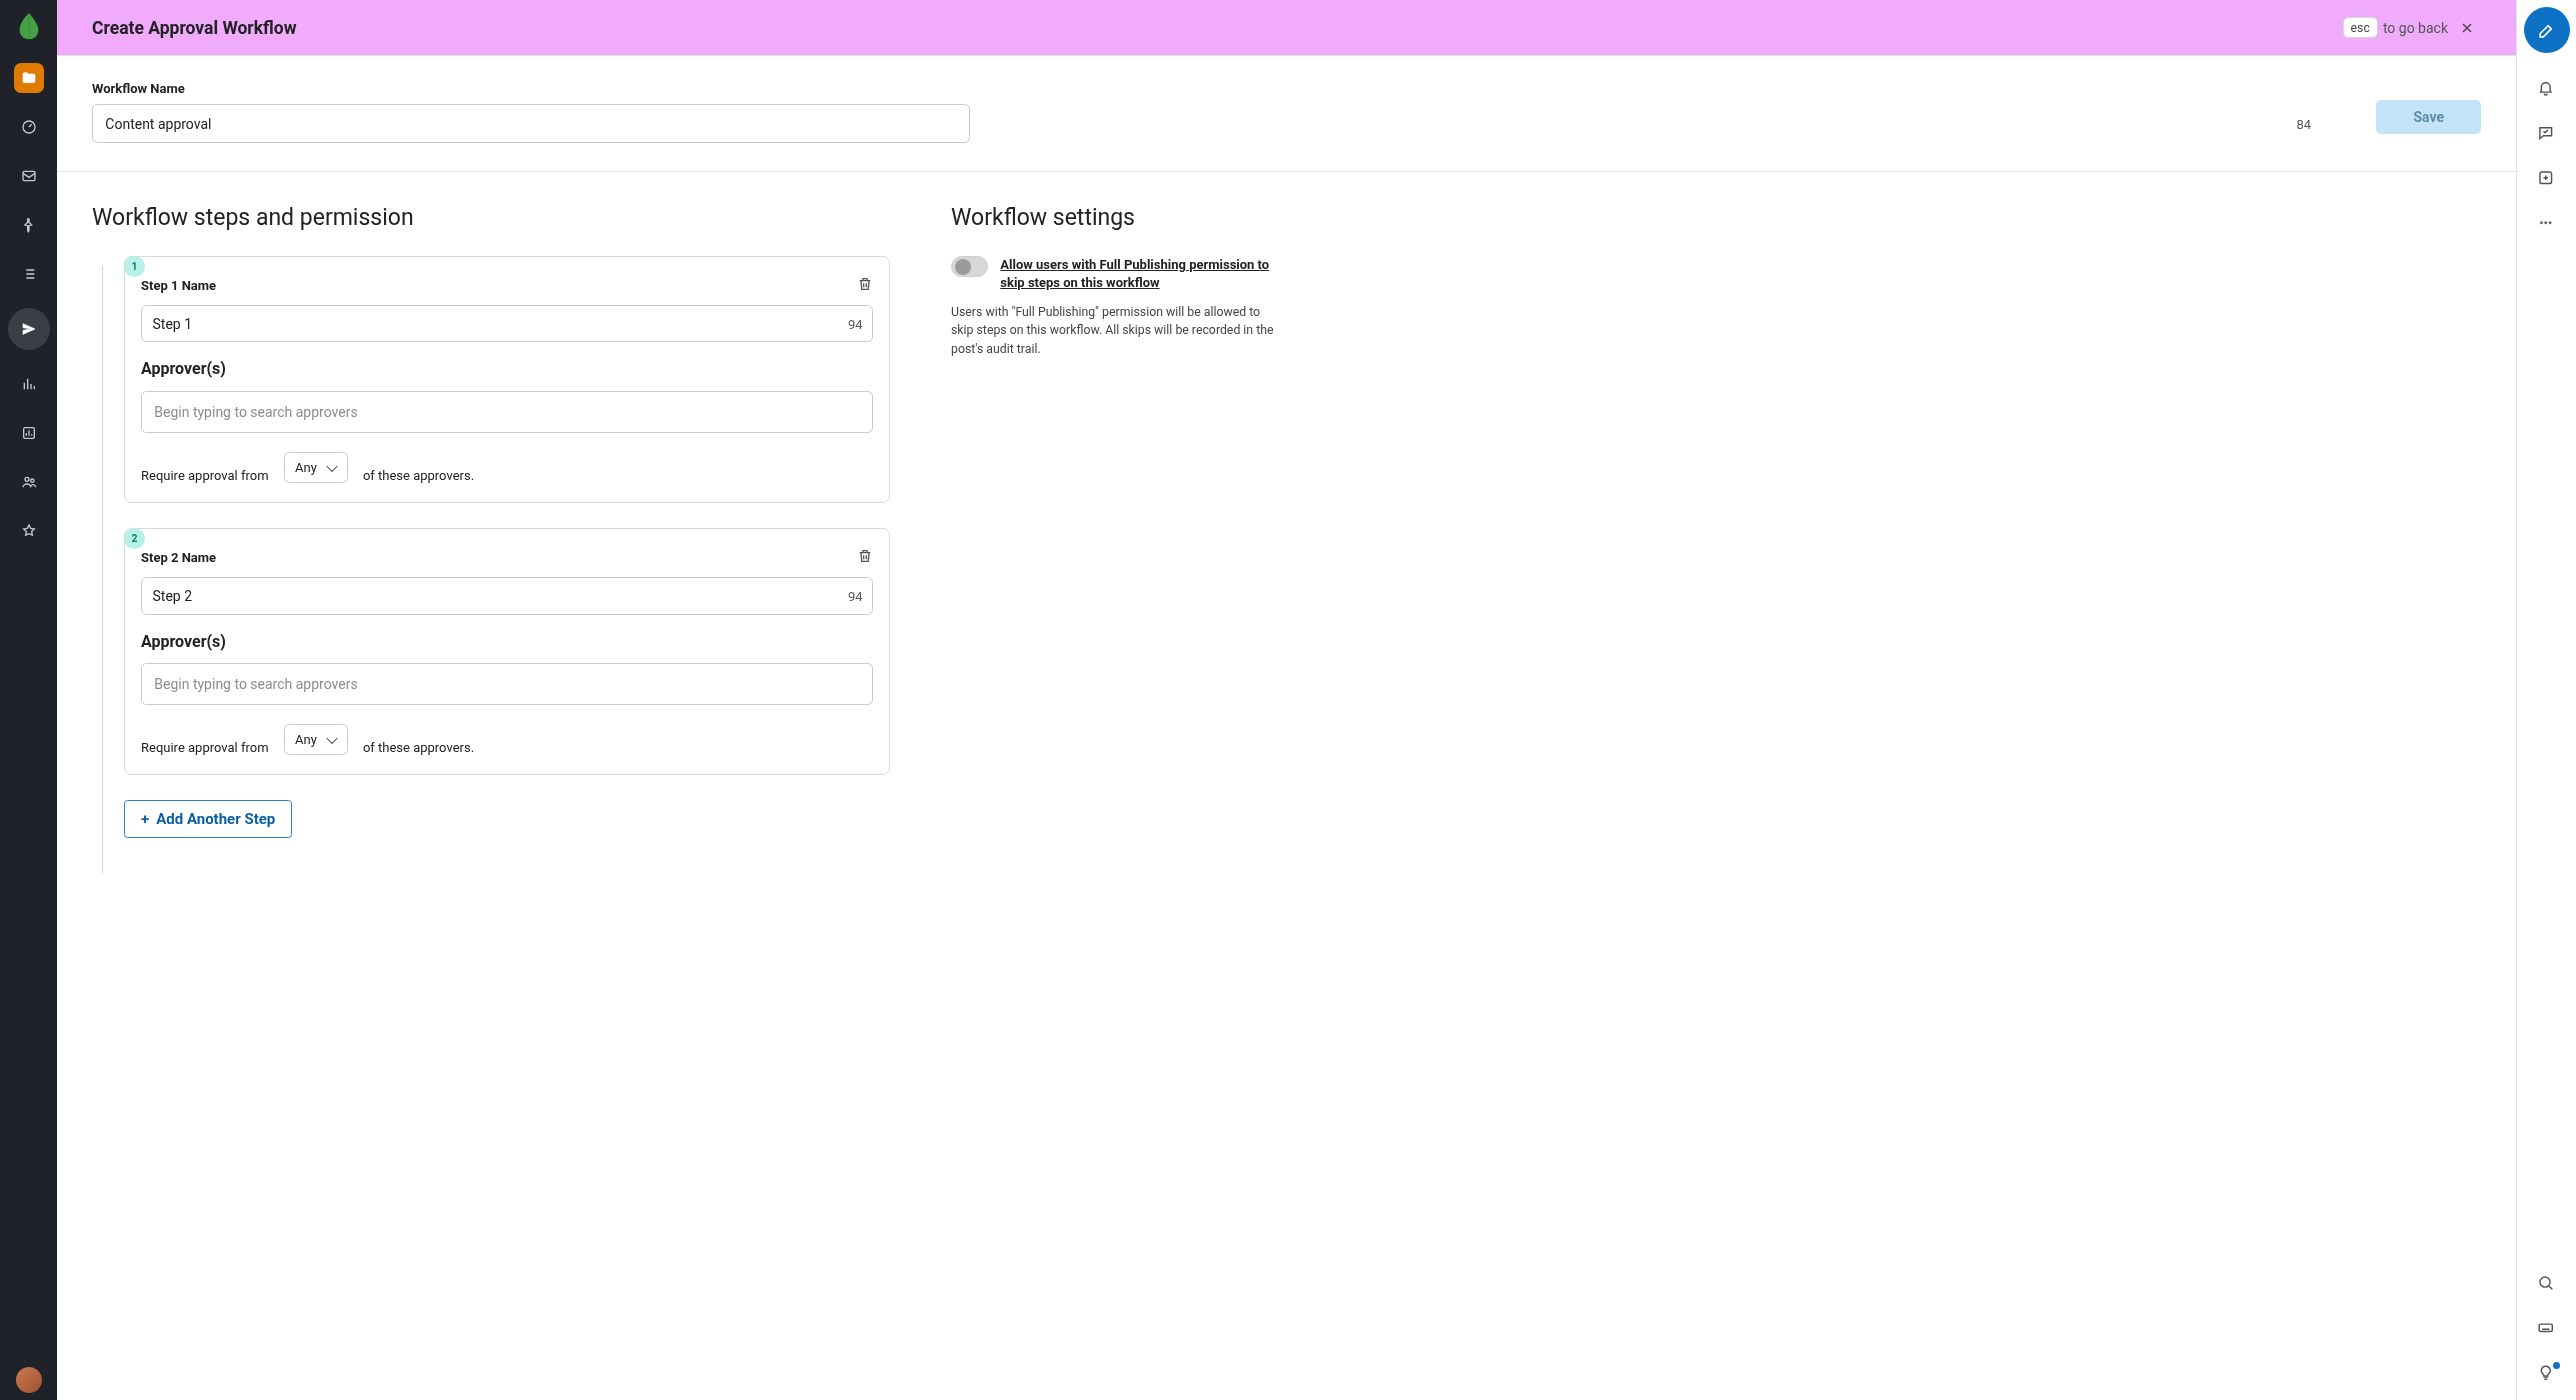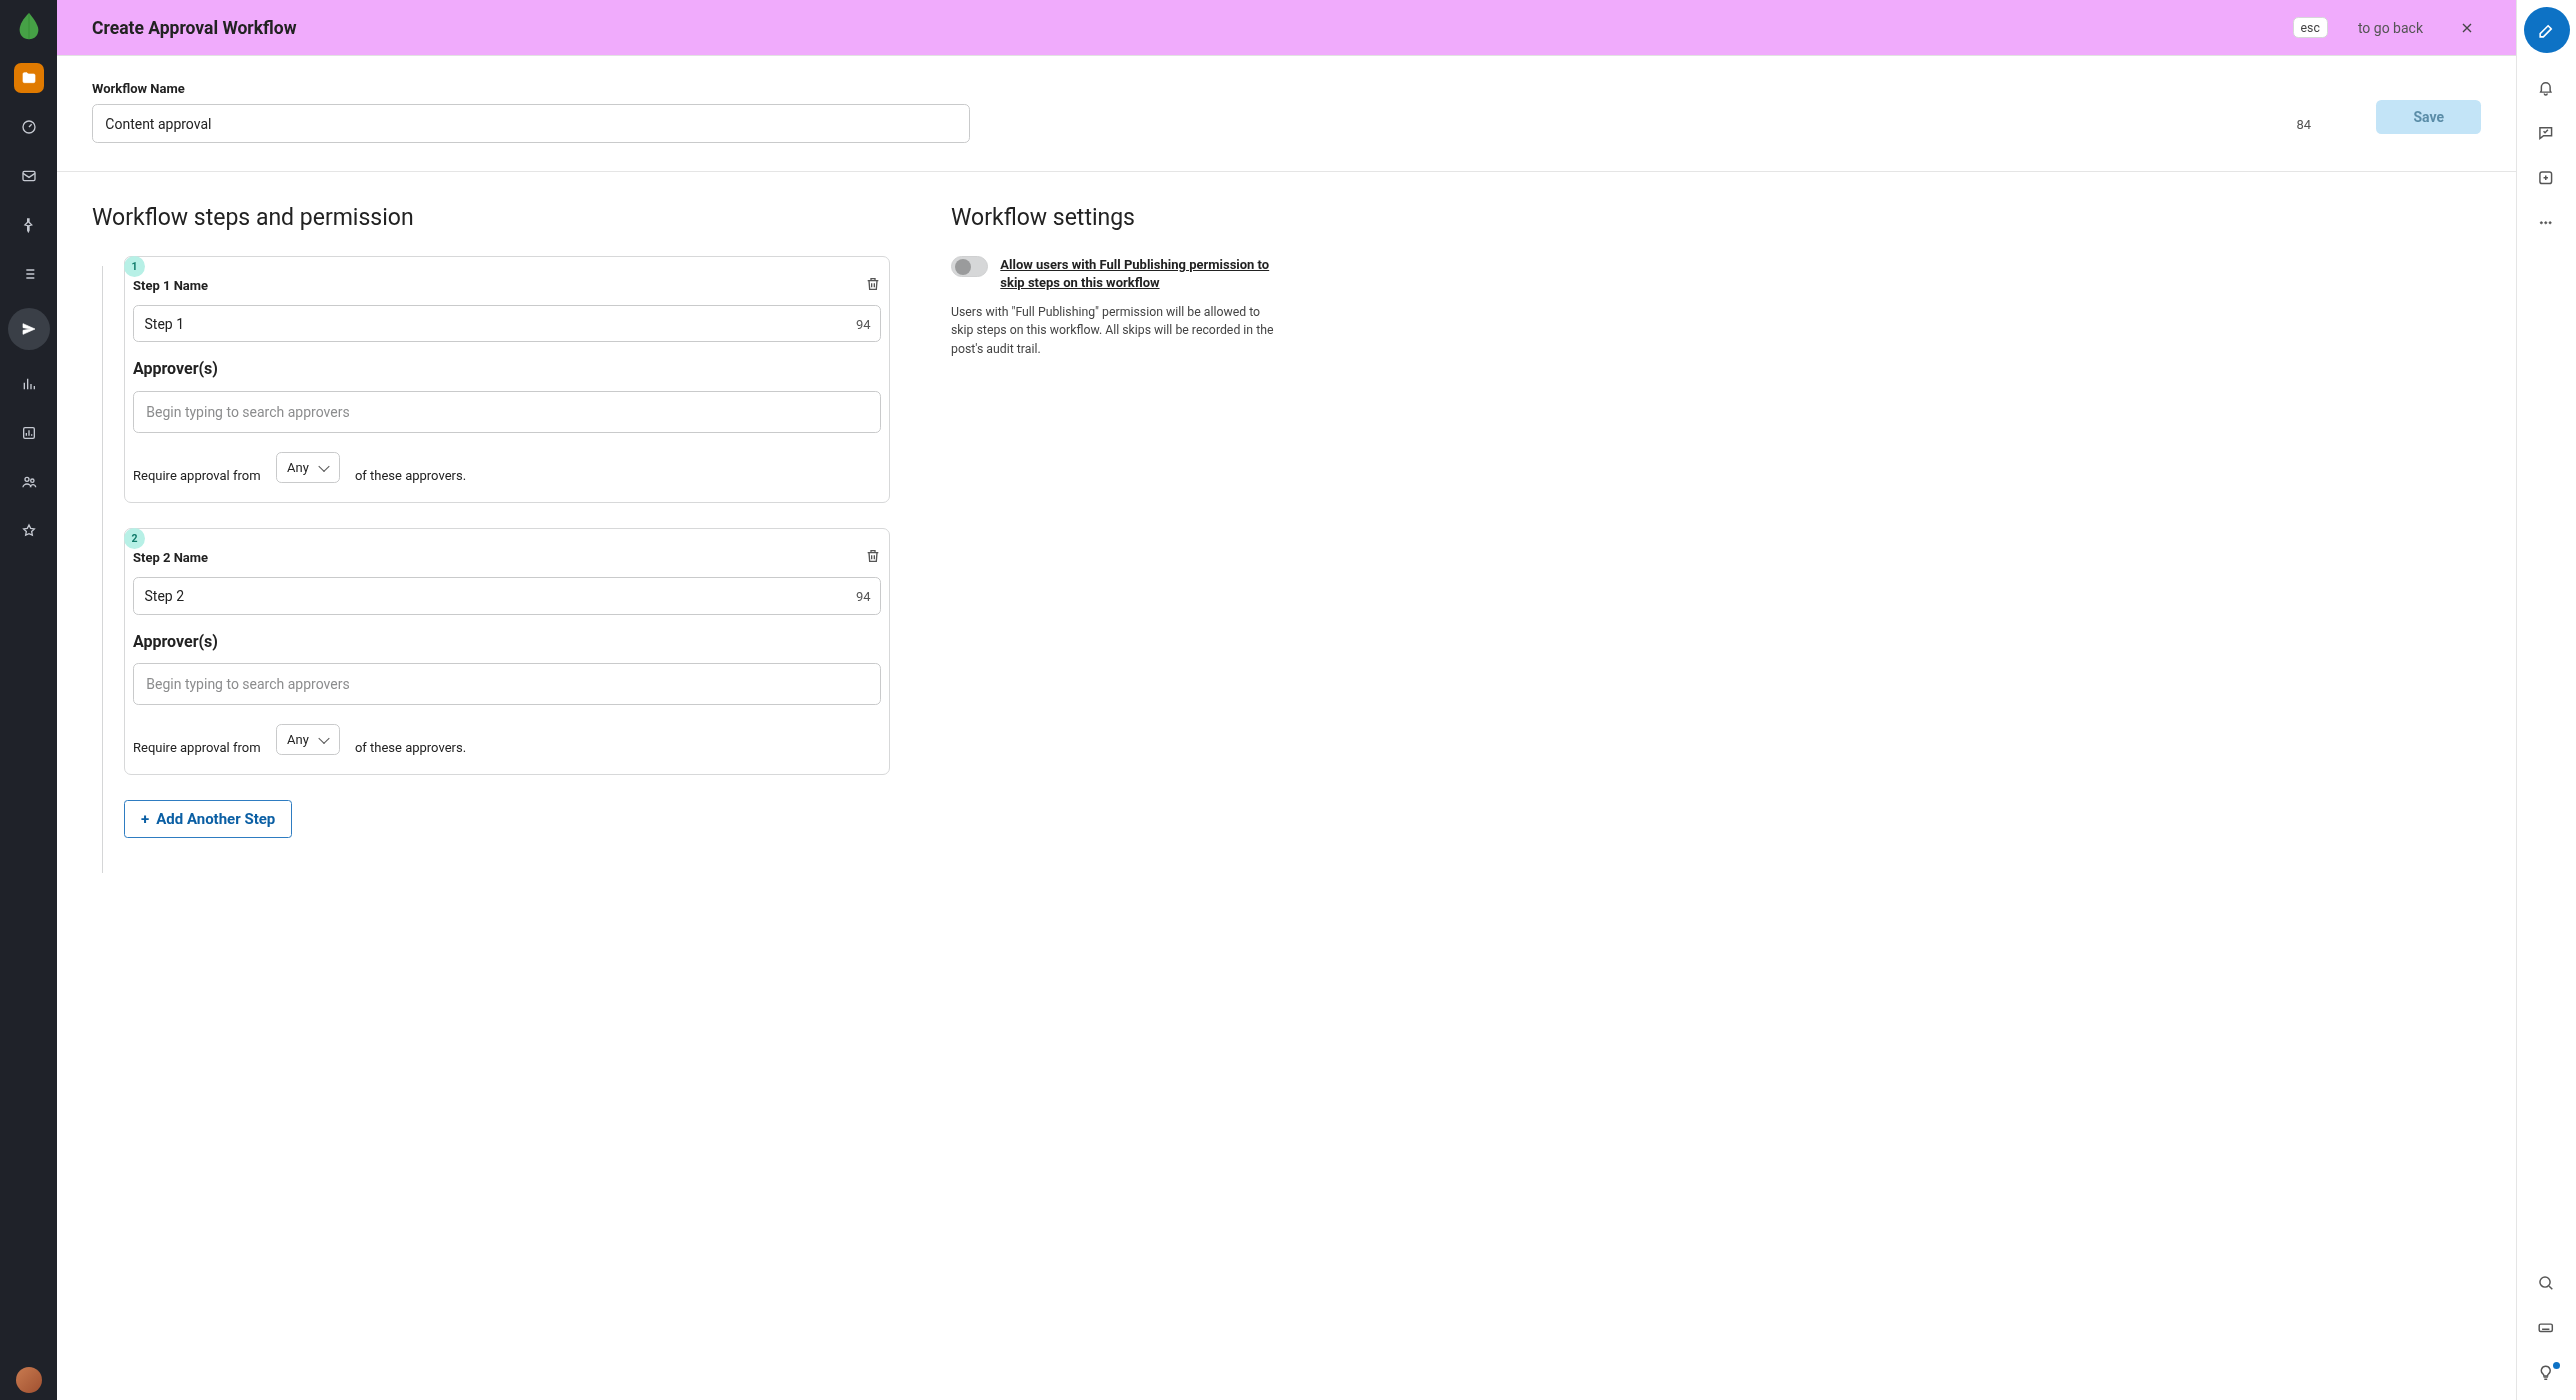--- a/index.html
+++ b/index.html
@@ -25,21 +25,21 @@
   .leftnav .avatar { width:26px; height:26px; border-radius:50%; background: linear-gradient(135deg,#c97b50,#a05030); margin-bottom:7px;}
 
   
   .main { flex:1; height:100%; background:#fff; display:flex; flex-direction:column; overflow:hidden; }
 
   .header {
     background:#f0abfc; height:56px; display:flex; align-items:center;
     padding:0 35px; justify-content:space-between; border-bottom:0.9px solid #e2e2e2;
   }
   .header h1 { font-size:17.5px; font-weight:700; color:#222; }
-  .header .right { display:flex; align-items:center; gap:30px; }
+  .header .right { display:flex; align-items:center; gap:5px; }
   .esc-badge { background:#fff; border:0.9px solid #d6d7d8; border-radius:5.3px; padding:2.6px 7px; font-size:12.3px; color:#444; }
   .goback { font-size:14px; color:#555; }
   .close-btn { width:28px; height:28px; display:flex; align-items:center; justify-content:center; cursor:pointer; color:#444; }
   .close-btn svg { width:16px; height:16px; stroke:#444; stroke-width:2; }
 
   .body { flex:1; overflow:auto; padding:24.5px 35px 0 35px; }
 
   .toprow { display:flex; gap:53px; align-items:flex-start; }
   .name-section { flex:1; }
   .wf-label { font-size:13px; font-weight:700; color:#222; margin-bottom:8.8px; }
@@ -67,21 +67,21 @@
   .steps::before {
     content:""; position:absolute; left:9.6px; top:10.5px; bottom:-35px;
     width:0.9px; background:#d5d6d7;
   }
   .step-badge {
     position:absolute; left:0; width:21px; height:21px; border-radius:50%;
     background:#b7f0e6; color:#107b6a; font-size:10.5px; font-weight:700;
     display:flex; align-items:center; justify-content:center; z-index:2;
   }
   .step-card {
-    border:0.9px solid #d7d8d9; border-radius:7px; padding:19px 8px; margin-bottom:24.5px;
+    border:0.9px solid #d7d8d9; border-radius:7px; padding:19px 16px; margin-bottom:24.5px;
     background:#fff; position:relative;
   }
   .step-head { display:flex; justify-content:space-between; align-items:center; margin-bottom:10.5px;}
   .step-head .label { font-size:13px; font-weight:700; color:#222;}
   .trash { cursor:pointer; color:#555; }
   .trash svg { width:16px; height:16px; stroke:#555;}
   .step-input-wrap { position:relative; margin-bottom:17px;}
   .step-input {
     width:100%; padding:9.6px 44px 9.6px 10.5px; border:0.9px solid #c9cacb; border-radius:5.3px;
     font-size:14px; color:#222;

